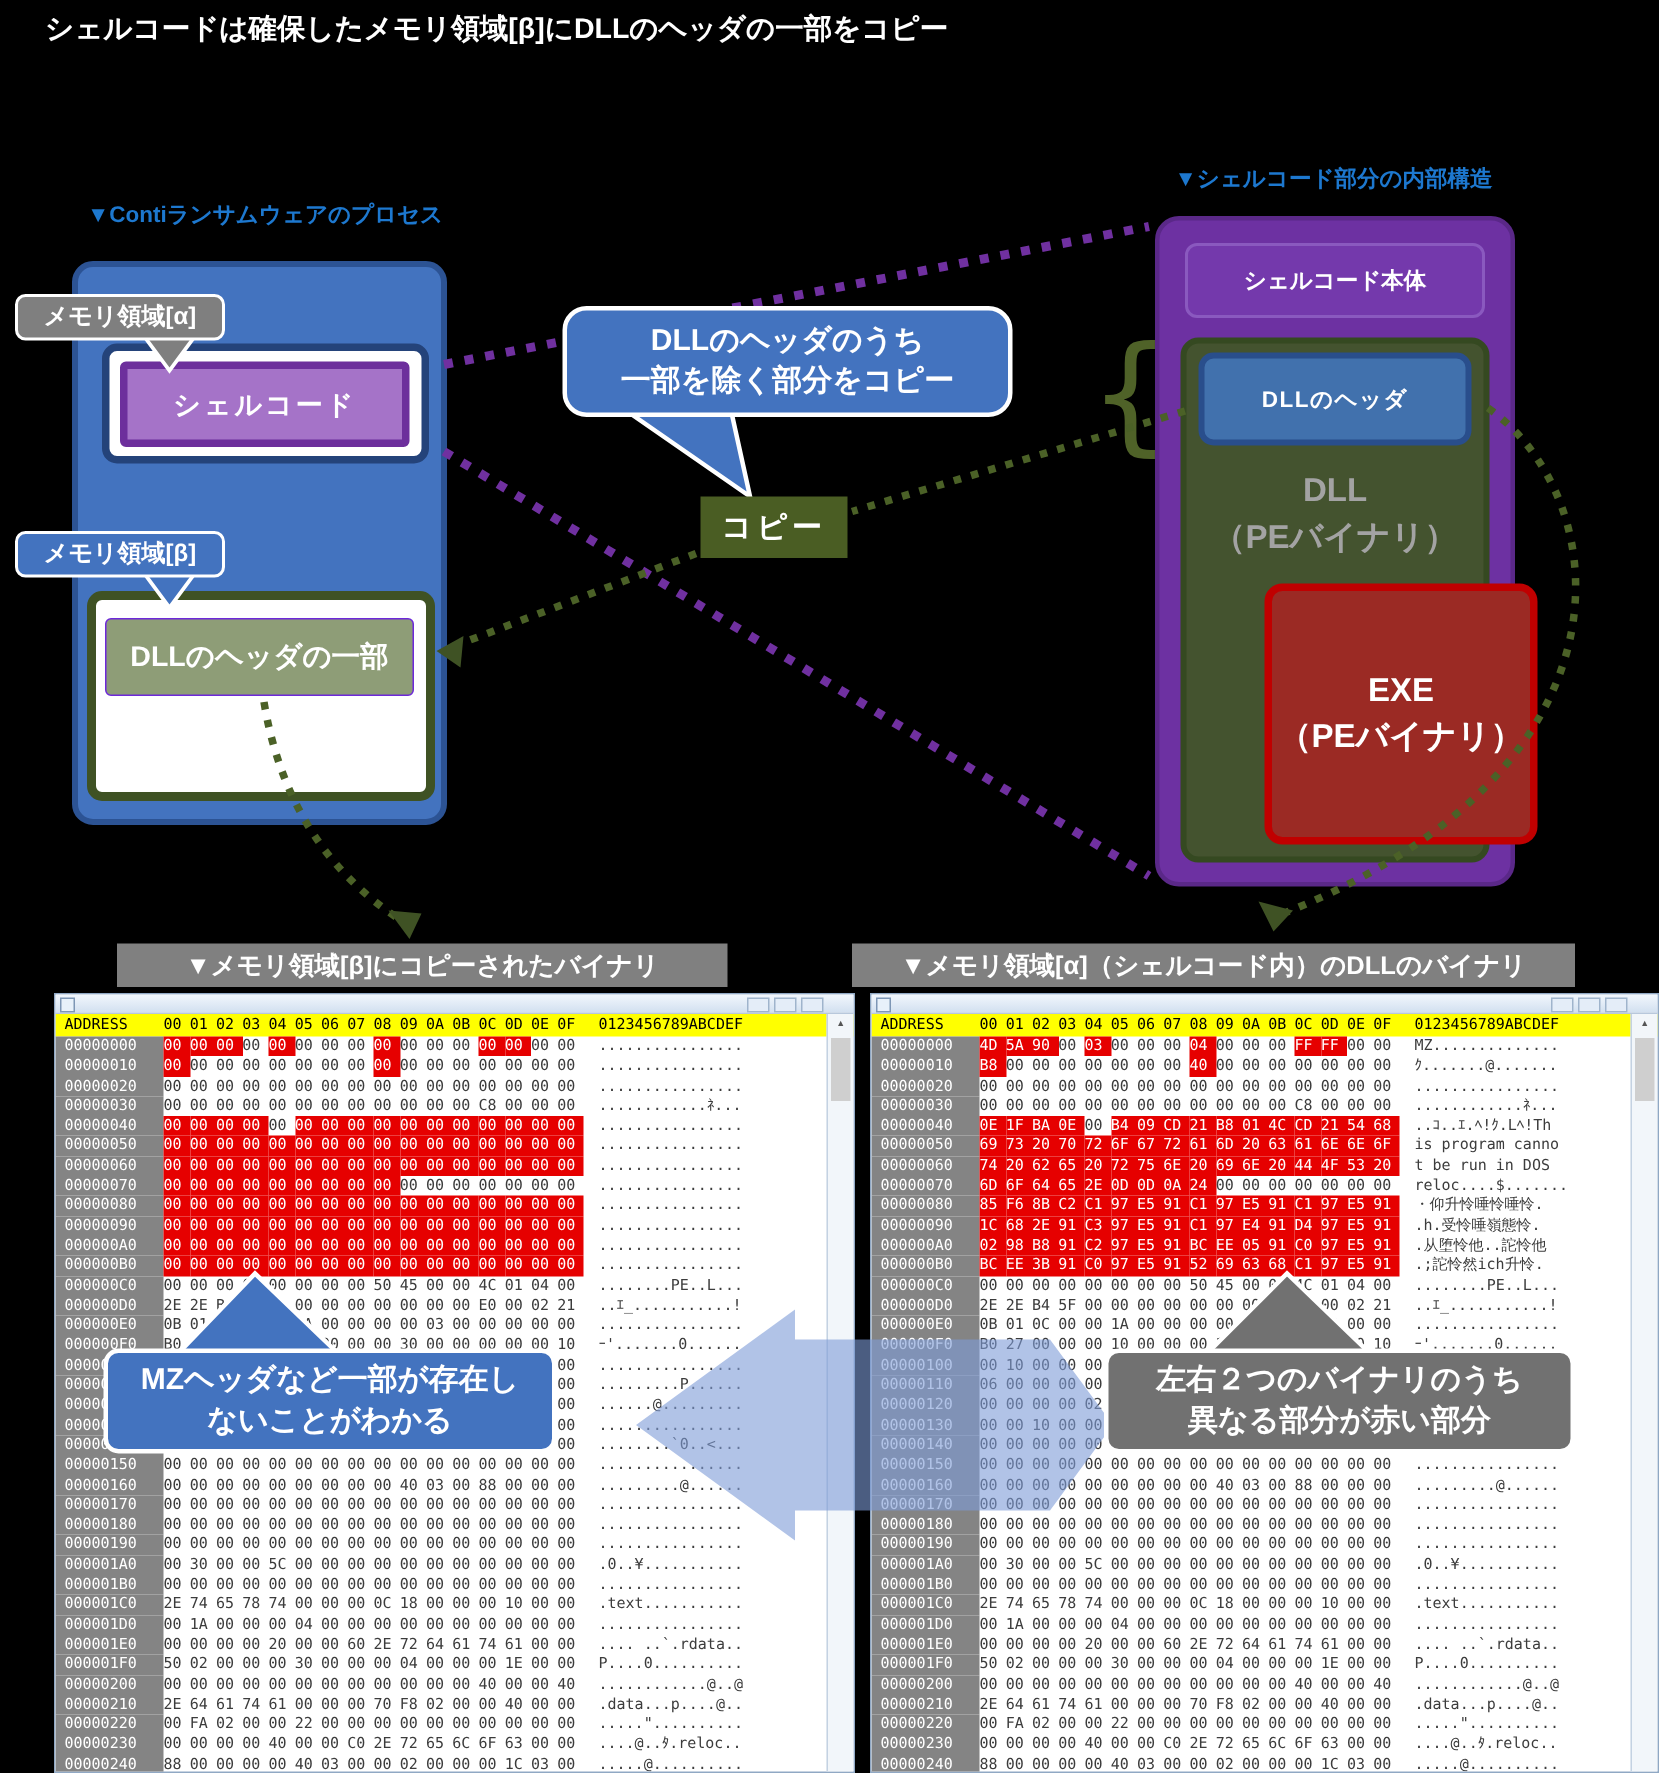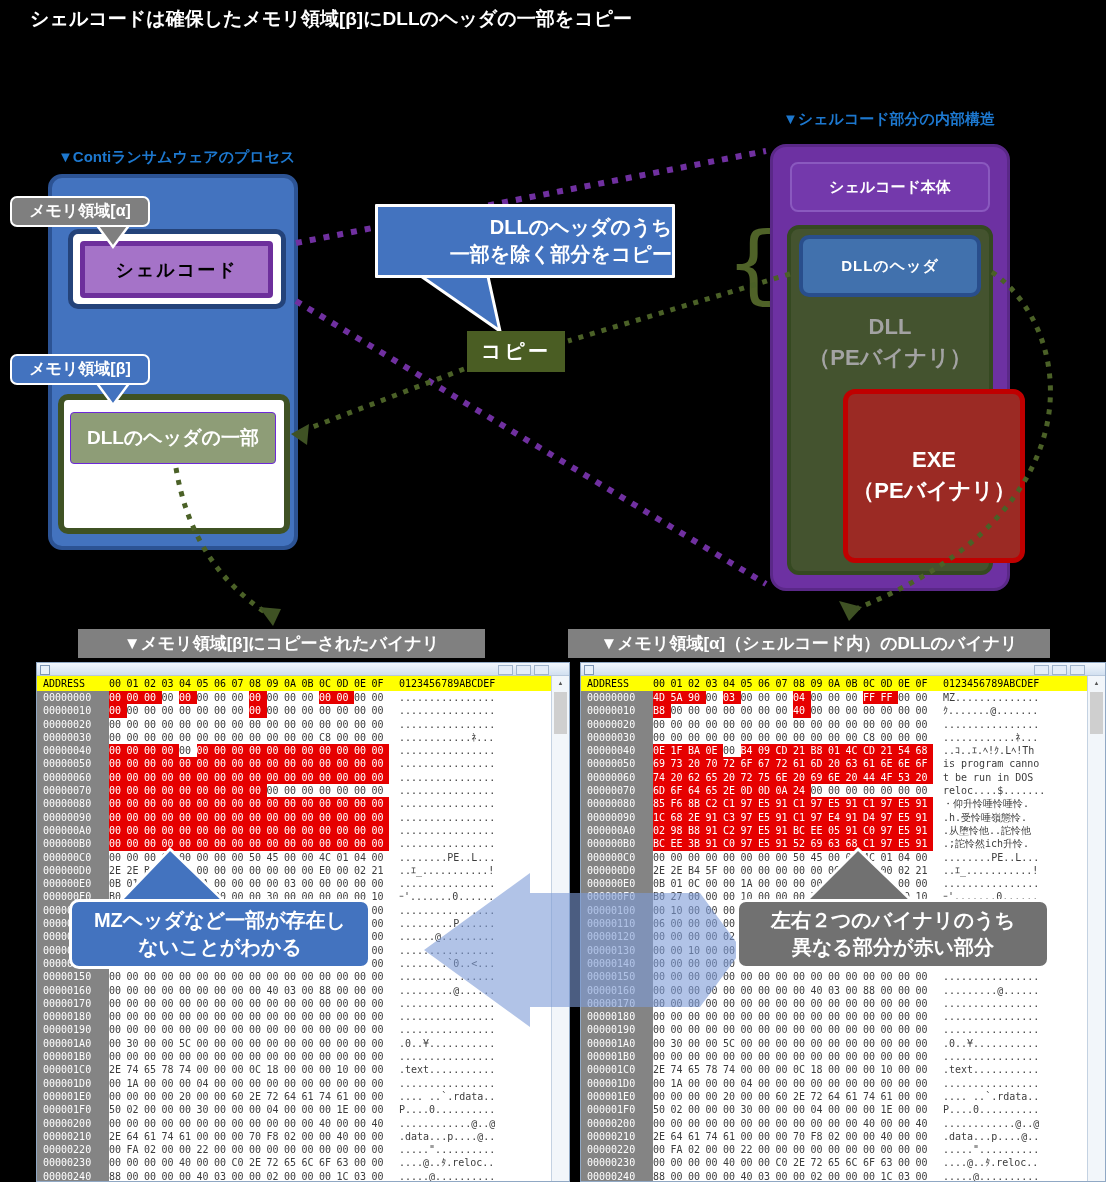--- a/index.html
+++ b/index.html
@@ -3,42 +3,42 @@
 <meta charset="utf-8">
 <style>
   html,body{margin:0;padding:0;background:#000;width:1106px;height:1182px;overflow:hidden;
     font-family:"Liberation Sans",sans-serif;}
   .abs{position:absolute;box-sizing:border-box;}
   #stage{position:absolute;left:0;top:0;width:1106px;height:1182px;}
 
   
   #title{left:30px;top:6px;font-size:19px;font-weight:bold;color:#ffffff;z-index:2;}
   .sec-header{font-size:15px;font-weight:bold;color:#1d78cf;z-index:2;}
-  #lp-header{left:58px;top:148px;}
+  #lp-header{left:58px;top:134px;}
   #rp-header{left:783px;top:110px;}
 
   #process-box{left:48px;top:174px;width:250px;height:376px;background:#4373bf;
     border:4px solid #2c5394;border-radius:14px;z-index:2;}
   #alpha-frame{left:68px;top:229px;width:218px;height:80px;background:#fff;
     border:5px solid #24437a;border-radius:10px;z-index:2;}
   #alpha-purple{left:80px;top:241px;width:193px;height:57px;background:#a573c8;
     border:5px solid #6d2f9c;border-radius:4px;z-index:2;display:flex;align-items:center;justify-content:center;
-    color:#000000;font-size:18px;font-weight:bold;letter-spacing:2px;}
+    color:#ffffff;font-size:18px;font-weight:bold;letter-spacing:2px;}
   #beta-frame{left:58px;top:394px;width:232px;height:140px;background:#fff;
     border:6px solid #3f5224;border-radius:10px;z-index:2;}
   #beta-sage{left:70px;top:412px;width:206px;height:52px;background:#8e9d77;
     border:1px solid #6d28d9;border-radius:4px;z-index:2;display:flex;align-items:center;justify-content:center;
     color:#fff;font-size:19px;font-weight:bold;}
   .mini-callout{height:31px;border:2.5px solid #fff;border-radius:7px;z-index:4;
     display:flex;align-items:center;justify-content:center;color:#fff;font-size:16px;font-weight:bold;}
   #alpha-callout{left:10px;top:196px;width:140px;background:#7f7f7f;}
   #beta-callout{left:10px;top:354px;width:140px;background:#4373bf;}
 
   #bubble{left:375px;top:204px;width:300px;height:74px;background:#4373bf;border:3px solid #fff;
-    border-radius:1px;z-index:4;display:flex;flex-direction:column;align-items:flex-end;justify-content:center;
+    border-radius:16px;z-index:4;display:flex;flex-direction:column;align-items:center;justify-content:center;
     color:#fff;font-size:20px;font-weight:bold;line-height:1.35;}
   #copy-box{left:467px;top:331px;width:98px;height:41px;background:#4a5d23;z-index:4;
     display:flex;align-items:center;justify-content:center;color:#fff;font-size:20px;font-weight:bold;letter-spacing:3px;}
 
   #struct-box{left:770px;top:144px;width:240px;height:447px;background:#6d31a2;
     border:3px solid #5a2888;border-radius:16px;z-index:2;}
   #sc-body{left:790px;top:162px;width:200px;height:50px;background:#7439ac;border:2px solid #8a59bf;
     border-radius:8px;z-index:2;display:flex;align-items:center;justify-content:center;
     color:#fff;font-size:15px;font-weight:bold;}
   #dll-box{left:787px;top:225px;width:206px;height:350px;background:#44532f;border:4px solid #354921;

